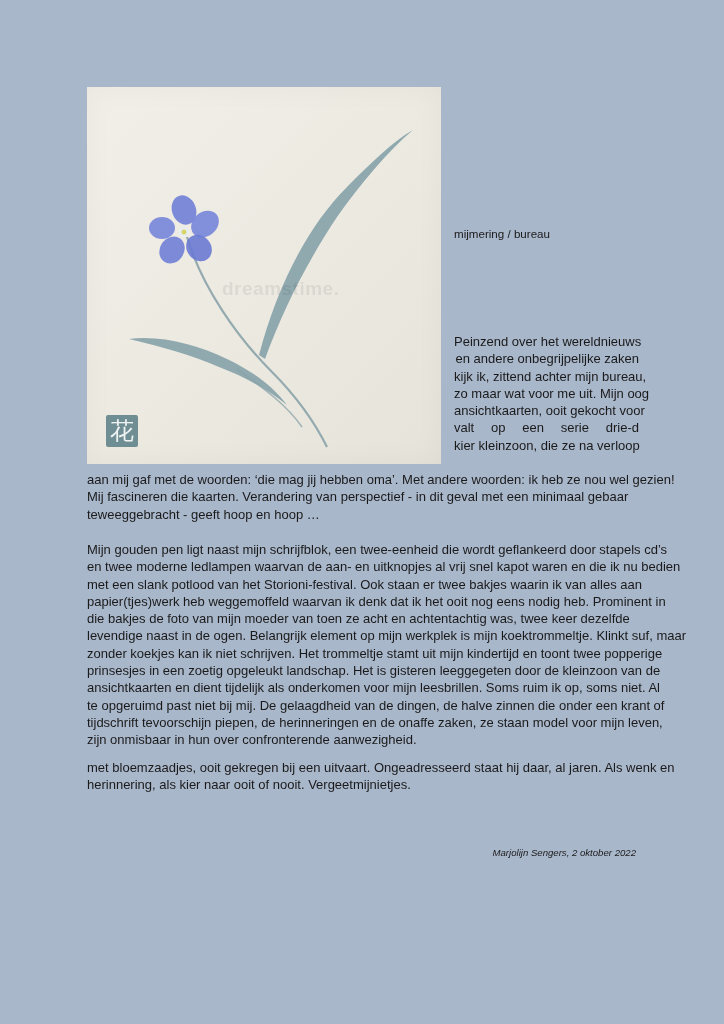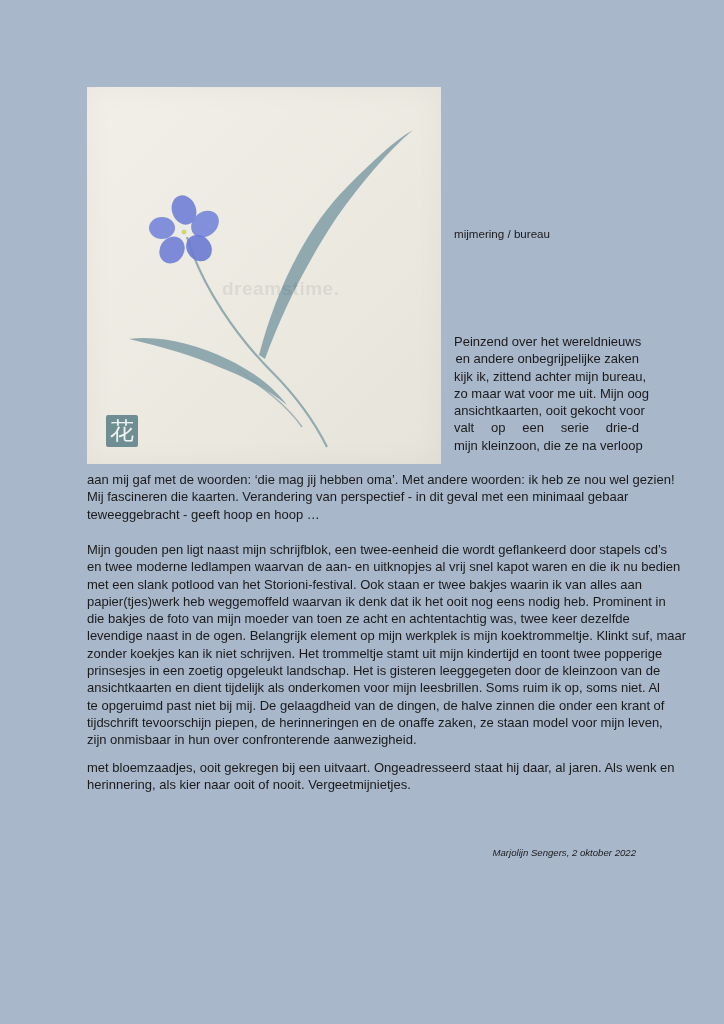--- a/index.html
+++ b/index.html
@@ -135,21 +135,21 @@
 
   <div class="heading text">mijmering / bureau</div>
 
   <div class="side-para text">
     <span class="line" style="text-align:right;">Peinzend over het wereldnieuws</span>
     <span class="line" style="text-align:right;">en andere onbegrijpelijke zaken</span>
     <span class="line" style="text-align:right;">kijk ik, zittend achter mijn bureau,</span>
     <span class="line" style="text-align:right;">zo maar wat voor me uit. Mijn oog</span>
     <span class="line" style="text-align:right;">ansichtkaarten, ooit gekocht voor</span>
     <span class="line justify" style="white-space:normal; word-spacing:0.5em;">valt op een serie drie-d</span>
-    <span class="line" style="text-align:right;">mijn kleinzoon, die ze na verloop</span>
+    <span class="line" style="text-align:right;">kier kleinzoon, die ze na verloop</span>
   </div>
 
   <div class="full-block text" style="top:471px;">
     <span class="line">aan mij gaf met de woorden: ‘die mag jij hebben oma’. Met andere woorden: ik heb ze nou wel gezien!</span>
     <span class="line">Mij fascineren die kaarten. Verandering van perspectief - in dit geval met een minimaal gebaar</span>
     <span class="line">teweeggebracht - geeft hoop en hoop …</span>
   </div>
 
   <div class="full-block text" style="top:541px;">
     <span class="line">Mijn gouden pen ligt naast mijn schrijfblok, een twee-eenheid die wordt geflankeerd door stapels cd’s</span>

